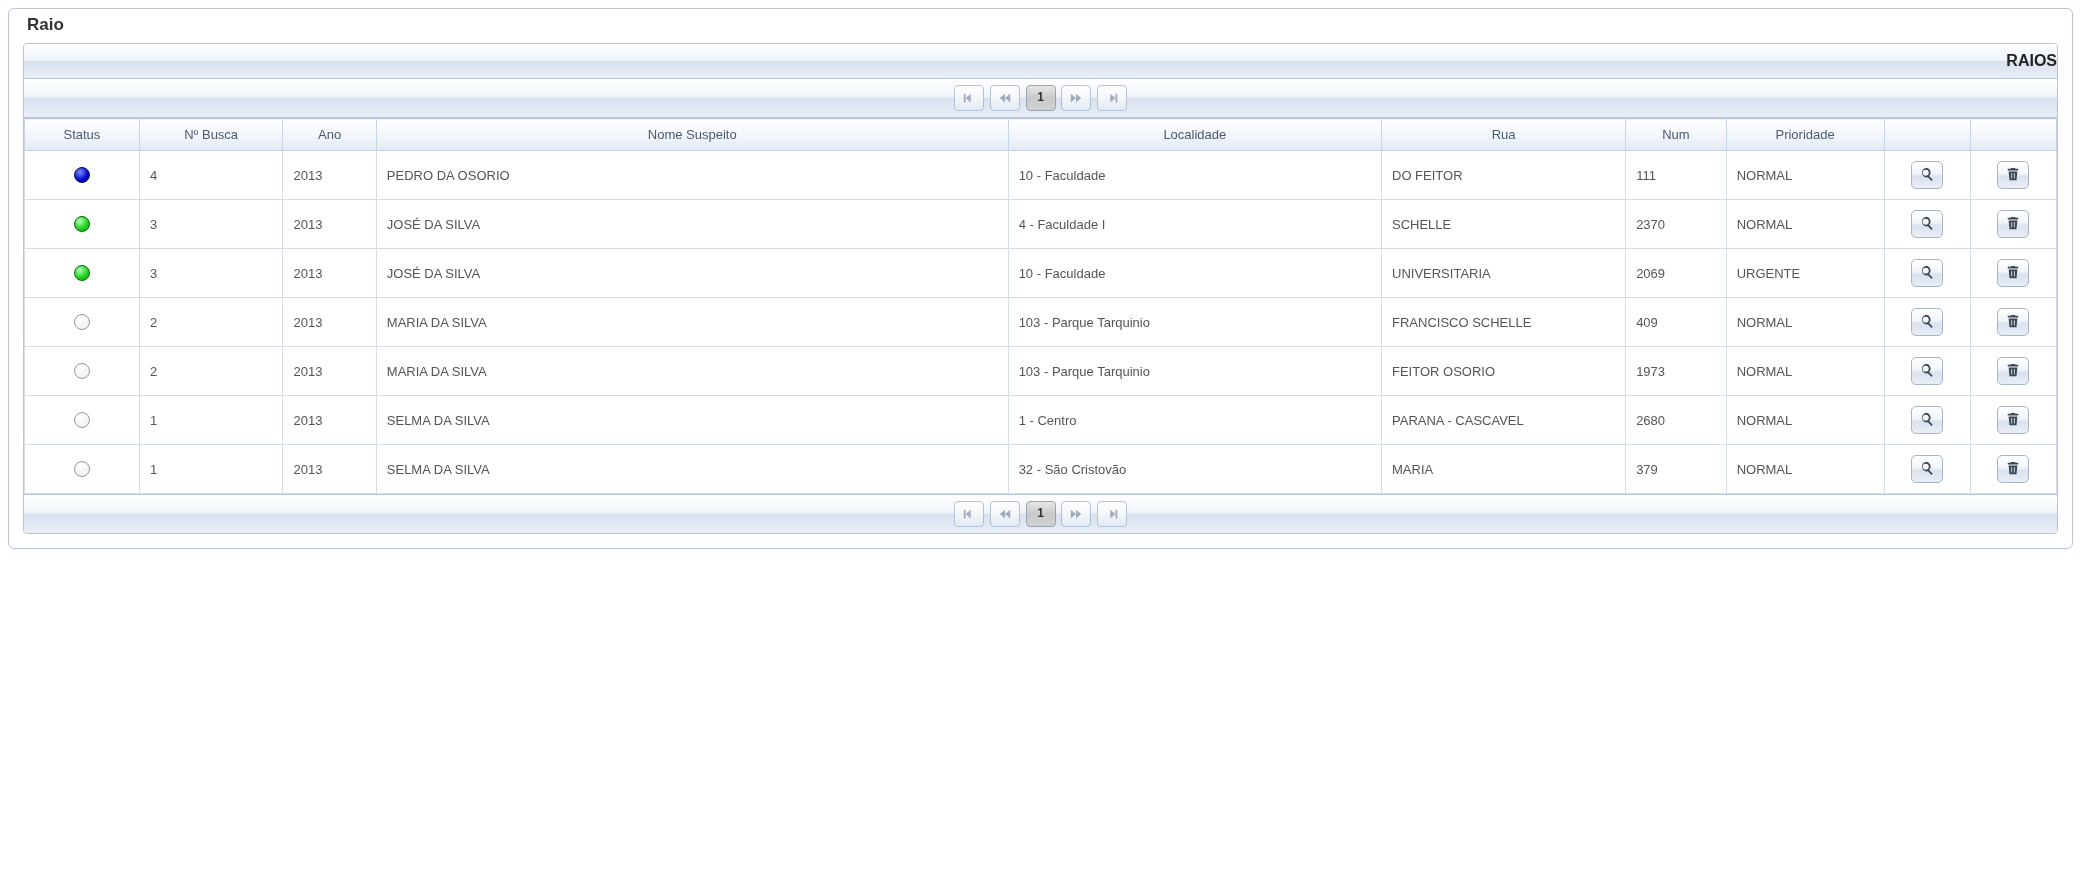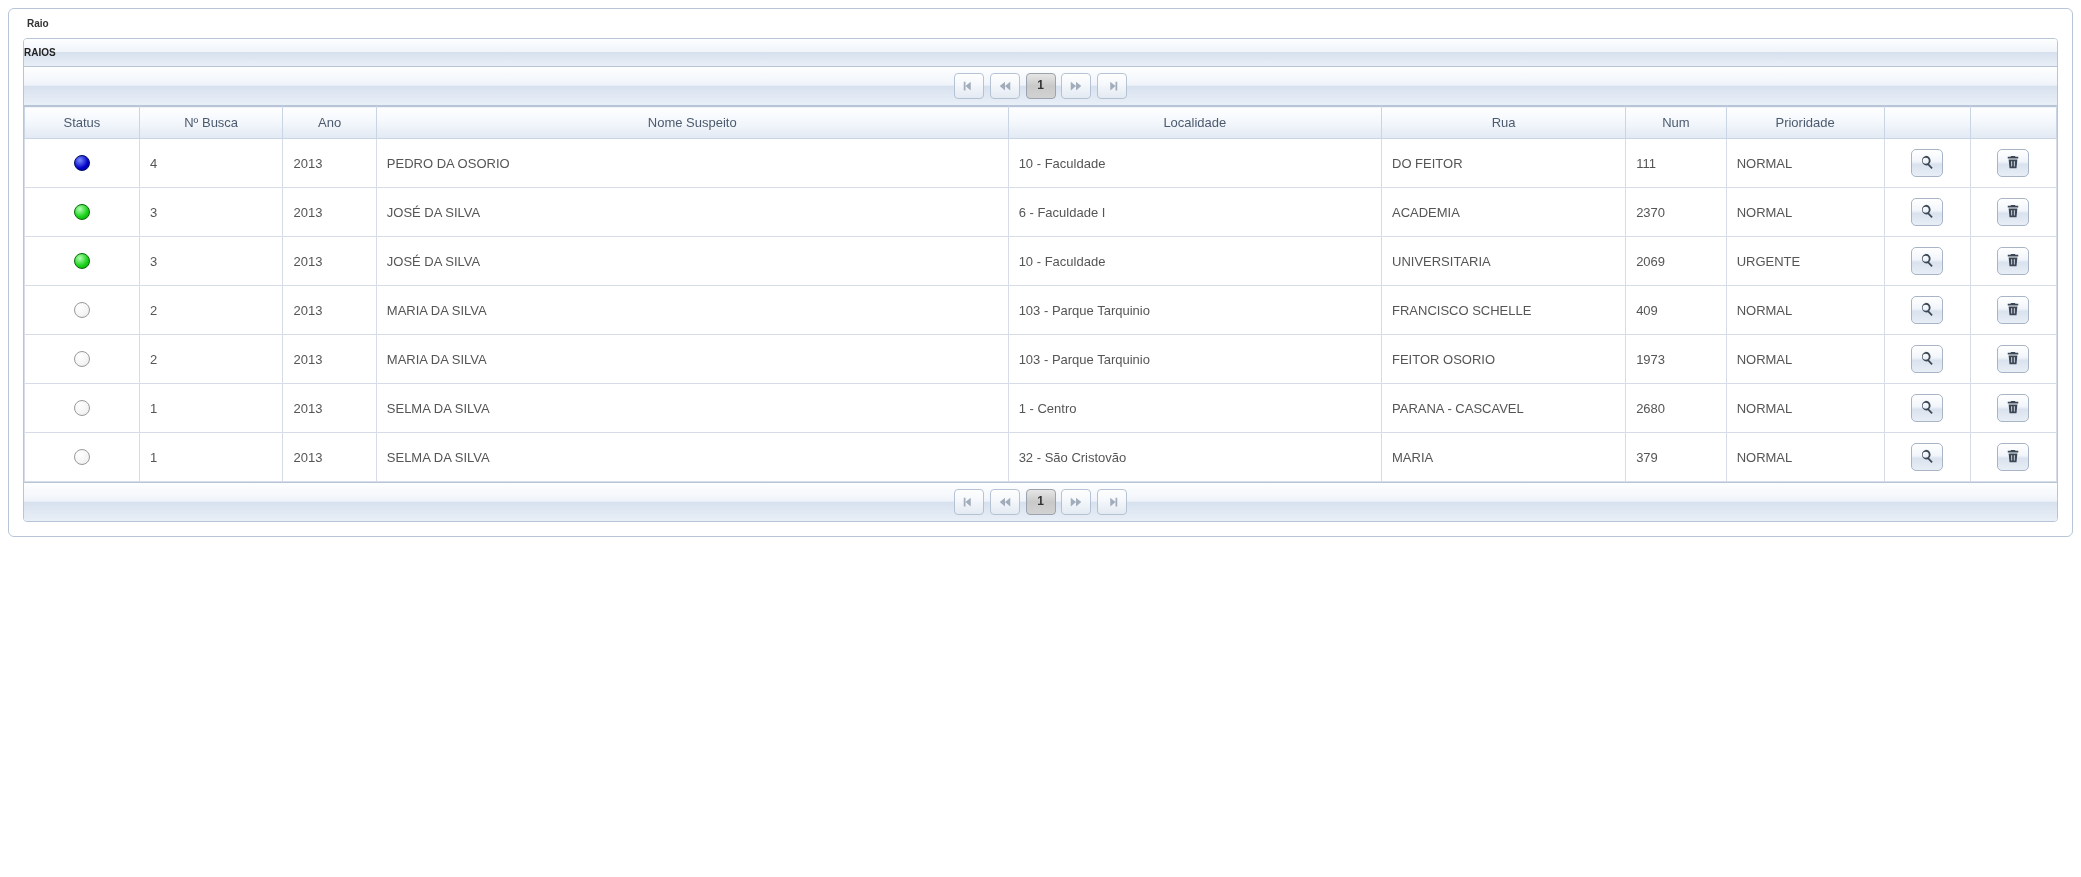--- a/index.html
+++ b/index.html
@@ -17,40 +17,40 @@
     background: #fff;
     padding: 2px;
     position: relative;
   }
   .panel-title-wrap {
     padding: 4px 0 8px 16px;
   }
   .panel-title {
     font-weight: bold;
     color: #333;
-    font-size: 10px;
+    font-size: 17px;
   }
   .grid-panel {
     margin: 0 12px 12px 12px;
     border: 1px solid #b8c5d6;
     border-radius: 4px;
     overflow: hidden;
     background: #fff;
   }
   .glossy-bar {
     background: linear-gradient(to bottom,
       #fdfeff 0%, #f0f4fa 48%, #d7e1ee 50%, #e9eff7 100%);
     border-bottom: 1px solid #b8c5d6;
   }
   .glossy-bar.bottom { border-bottom: none; border-top: 1px solid #b8c5d6; }
   .title-bar {
-    text-align: left;
+    text-align: right;
     padding: 8px 0;
     font-weight: bold;
-    font-size: 10px;
+    font-size: 16px;
     color: #222;
   }
   .paginator {
     text-align: center;
     padding: 6px 0;
   }
   .pg-btn {
     display: inline-block;
     min-width: 30px;
     height: 26px;
@@ -224,22 +224,22 @@
                 <span><svg viewBox="0 0 16 16">
                     <path fill="currentColor" d="M6 1h4l1 1h3v2H2V2h3l1-1zm-3 4h10l-1 10H4L3 5zm3 2v6h1V7H6zm3 0v6h1V7H9z"></path>
                   </svg></span>
               </span></td>
           </tr>
           <tr>
             <td class="center"><span class="status-dot status-green"></span></td>
             <td>3</td>
             <td>2013</td>
             <td>JOSÉ DA SILVA</td>
-            <td>6 - Faculdade I</td>
-            <td>ACADEMIA</td>
+            <td>4 - Faculdade I</td>
+            <td>SCHELLE</td>
             <td>2370</td>
             <td>NORMAL</td>
             <td class="center"><span class="act-btn">
                 <span><svg viewBox="0 0 16 16">
                     <path fill="currentColor" d="M6.5 1a5.5 5.5 0 013.9 9.4l4.1 4.1-1.4 1.4-4.1-4.1A5.5 5.5 0 116.5 1zm0 2a3.5 3.5 0 100 7 3.5 3.5 0 000-7z"></path>
                   </svg></span>
               </span></td>
             <td class="center"><span class="act-btn">
                 <span><svg viewBox="0 0 16 16">
                     <path fill="currentColor" d="M6 1h4l1 1h3v2H2V2h3l1-1zm-3 4h10l-1 10H4L3 5zm3 2v6h1V7H6zm3 0v6h1V7H9z"></path>

